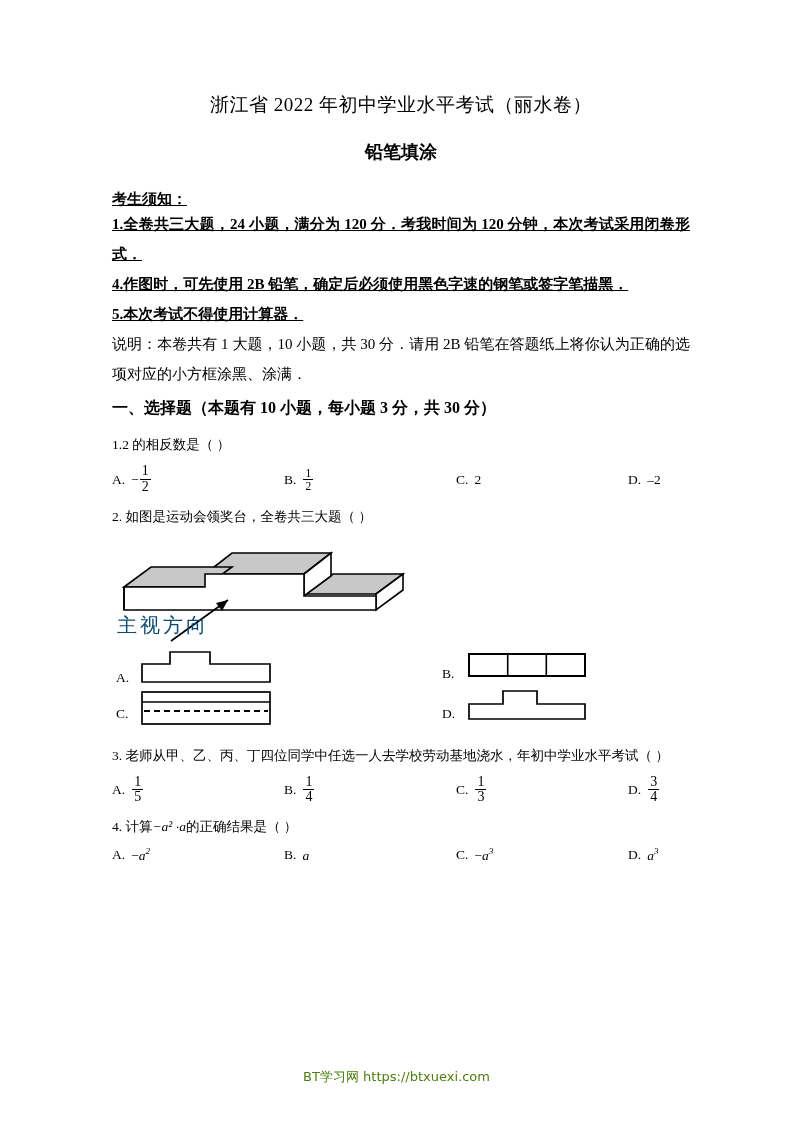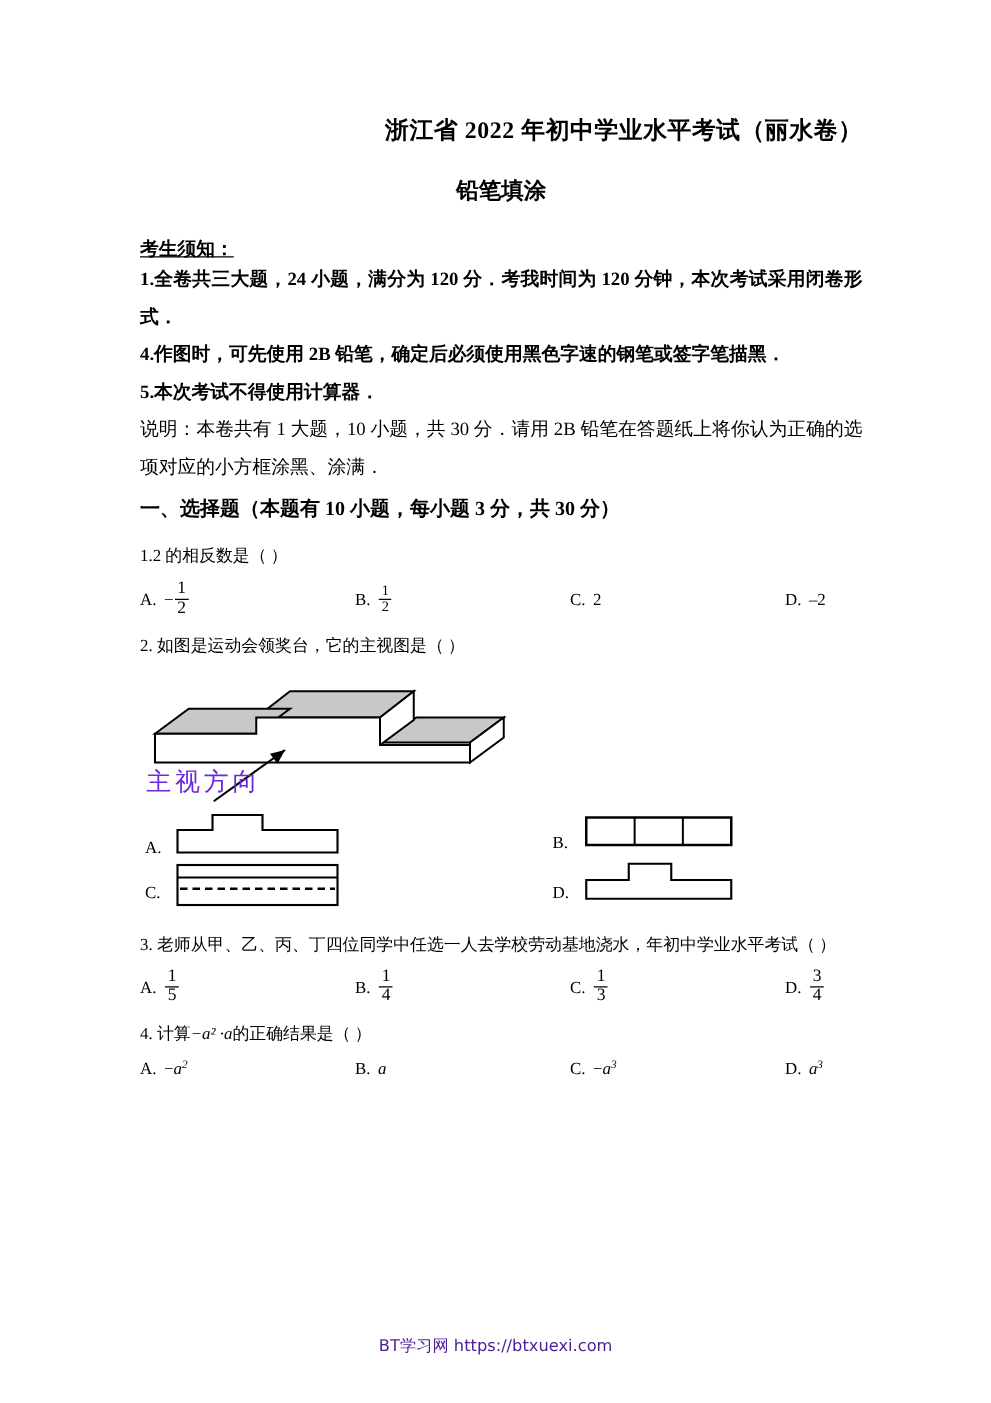--- a/index.html
+++ b/index.html
@@ -23,22 +23,22 @@
   }
   .content {
     position: absolute;
     left: 112px;
     top: 0;
     width: 578px;
   }
 
   
   .doc-title {
-    text-align: right;
-    font-weight: bold;
+    text-align: center;
+    font-weight: normal;
     font-size: 19px;
     letter-spacing: 0.5px;
     margin-top: 94px;
     line-height: 1.2;
   }
   .doc-subtitle {
     text-align: center;
     font-weight: bold;
     font-size: 18px;
     margin-top: 25px;
@@ -52,20 +52,21 @@
     margin-top: 27px;
     text-decoration: underline;
   }
   .notice-p {
     font-weight: bold;
     font-size: 15px;
     line-height: 30px;
     text-align: justify;
     text-justify: inter-ideograph;
     margin: 0;
+    text-decoration: underline;
   }
 
   .section-center {
     text-align: center;
     font-size: 15px;
     line-height: 30px;
     margin: 0;
   }
   .explain-p {
     font-size: 15px;
@@ -131,21 +132,21 @@
     position: relative;
     height: 112px;
     margin-top: 4px;
   }
   .fig2-label {
     position: absolute;
     left: 5px;
     top: 78px;
     font-size: 20px;
     font-family: "Liberation Serif", serif;
-    color: #6d28d9;
+    color: #0c4a6e;
     letter-spacing: 3px;
   }
 
   
   .opt-figs {
     position: relative;
     height: 86px;
     margin-top: 2px;
   }
   .figlab {
@@ -155,21 +156,21 @@
   .figbox { position: absolute; }
 
   
   .footer {
     position: absolute;
     left: 0;
     top: 1068px;
     width: 793px;
     text-align: center;
     font-size: 13px;
-    color: #4c1d95;
+    color: #4d7c0f;
     font-family: "DejaVu Sans", "Liberation Sans", sans-serif;
   }
 </style>
 </head>
 <body>
 
 <div class="page">
   <div class="content">
 
     <div class="doc-title">浙江省 2022 年初中学业水平考试（丽水卷）</div>
@@ -205,21 +206,21 @@
       <div class="opt opt-c">
         <span class="opt-lab">C.</span>
         <span>2</span>
       </div>
       <div class="opt opt-d">
         <span class="opt-lab">D.</span>
         <span>–2</span>
       </div>
     </div>
 
-    <p class="q-stem"><span>2.</span>&nbsp;<span>如图是运动会领奖台，它的主视图是（      ）</span></p>
+    <p class="q-stem"><span>2.</span>&nbsp;<span>如图是运动会领奖台，全卷共三大题（      ）</span></p>
 
     <div class="fig2">
       <svg width="300" height="112" viewBox="0 0 300 112">
 
         <polygon points="194,60 221,40 291,40 264,60" fill="#c8c8c8" stroke="#000" stroke-width="1.6"></polygon>
 
         <polygon points="264,60 291,40 291,56 264,76" fill="#ffffff" stroke="#000" stroke-width="1.6"></polygon>
 
         <polygon points="93,40 120,19 219,19 192,40" fill="#c8c8c8" stroke="#000" stroke-width="1.6"></polygon>
 

